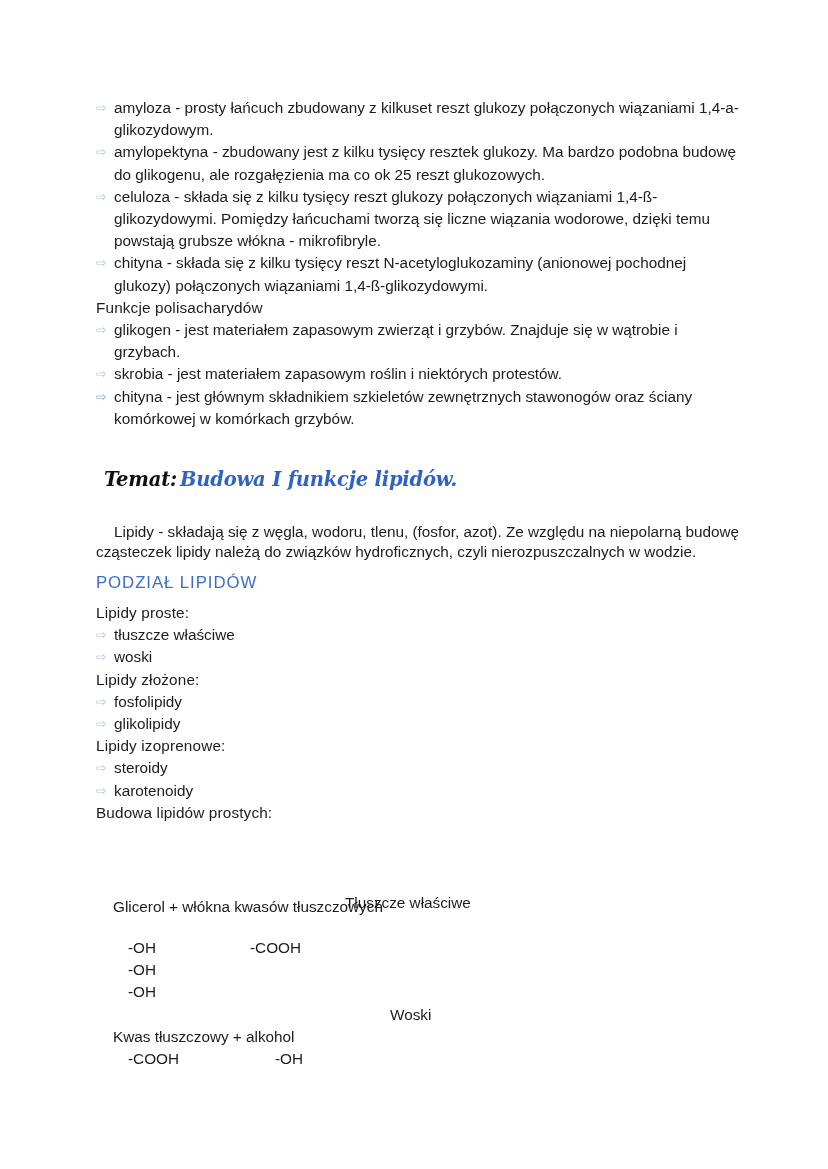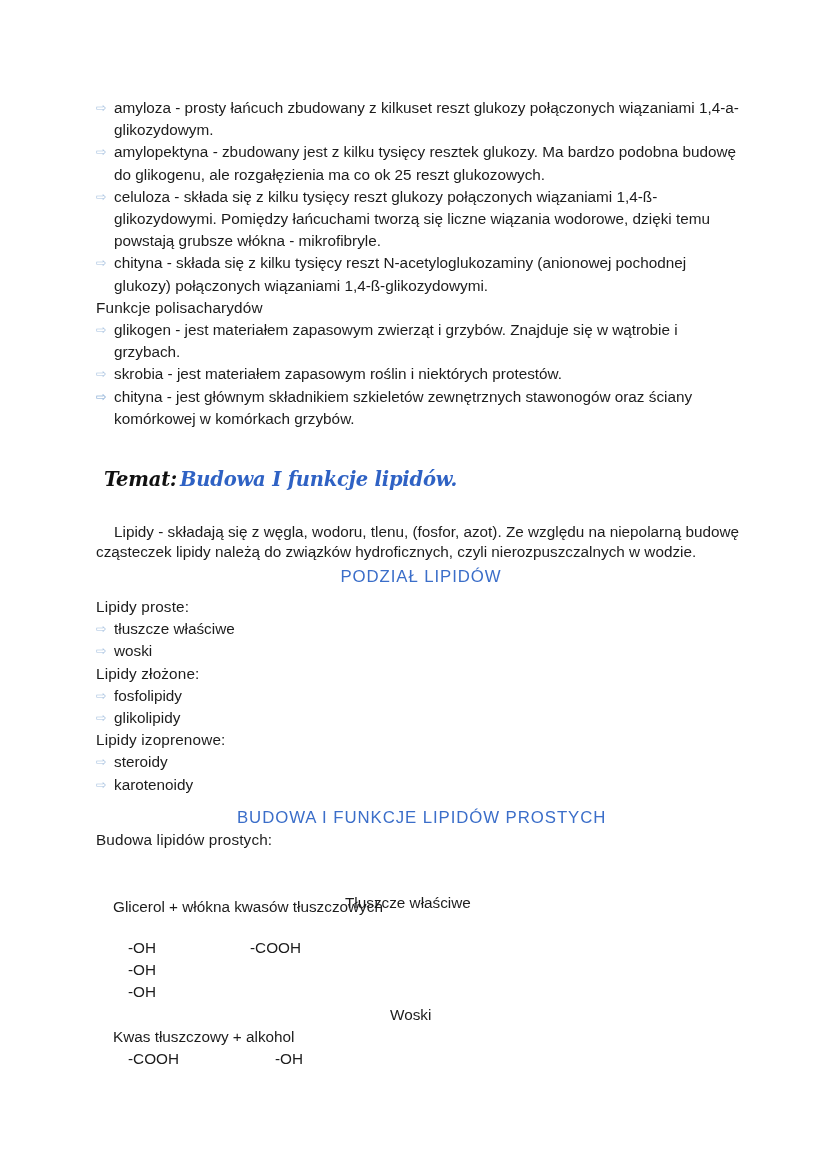--- a/index.html
+++ b/index.html
@@ -160,21 +160,21 @@
     </div>
 
     <div style="height:30px"></div>
     <div class="temat-row">
       <span class="temat-label">Temat:</span><span class="temat-value">Budowa I funkcje lipidów.</span>
     </div>
 
     <div style="height:23px"></div>
     <div class="para indent-para">Lipidy - składają się z węgla, wodoru, tlenu, (fosfor, azot). Ze względu na niepolarną budowę cząsteczek lipidy należą do związków hydroficznych, czyli nierozpuszczalnych w wodzie.</div>
 
-    <div class="blue-heading" style="text-align:center; margin-top:3px;">PODZIAŁ LIPIDÓW</div>
+    <div class="blue-heading" style="text-align:left; margin-top:9px;">PODZIAŁ LIPIDÓW</div>
 
     <div style="height:8px"></div>
     <div>
 
       <div>
         <div class="line">Lipidy proste:</div>
         <div class="bullet">
           <span class="arrow">⇨</span>
           <span>tłuszcze właściwe</span>
         </div>
@@ -203,21 +203,20 @@
           <span>steroidy</span>
         </div>
         <div class="bullet">
           <span class="arrow">⇨</span>
           <span>karotenoidy</span>
         </div>
       </div>
 
     </div>
 
-    <div class="blue-heading" style="margin-top:10px; margin-left:141px;">BUDOWA I FUNKCJE LIPIDÓW PROSTYCH</div>
 
     <div class="line">Budowa lipidów prostych:</div>
 
   </div>
 
   <div>
 
     <div class="abs" style="left:345px; top:892px;">Tłuszcze właściwe</div>
 
     <div class="abs" style="left:113px; top:896px;">Glicerol + włókna kwasów tłuszczowych</div>

